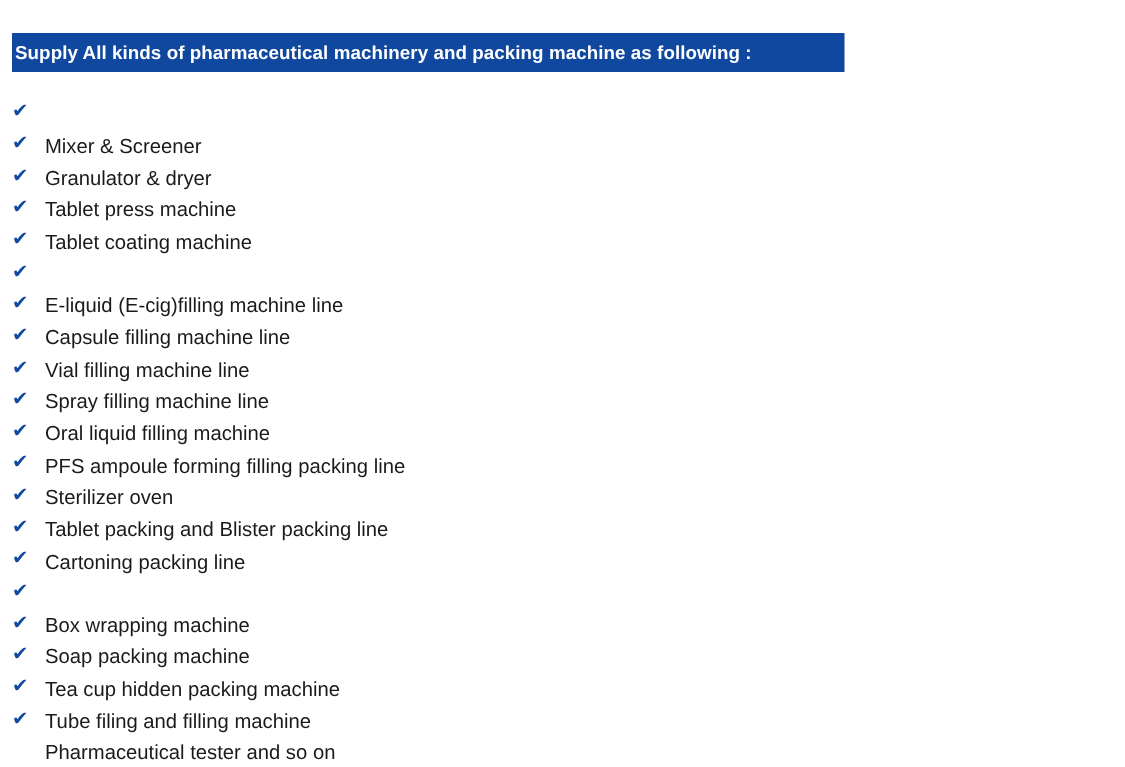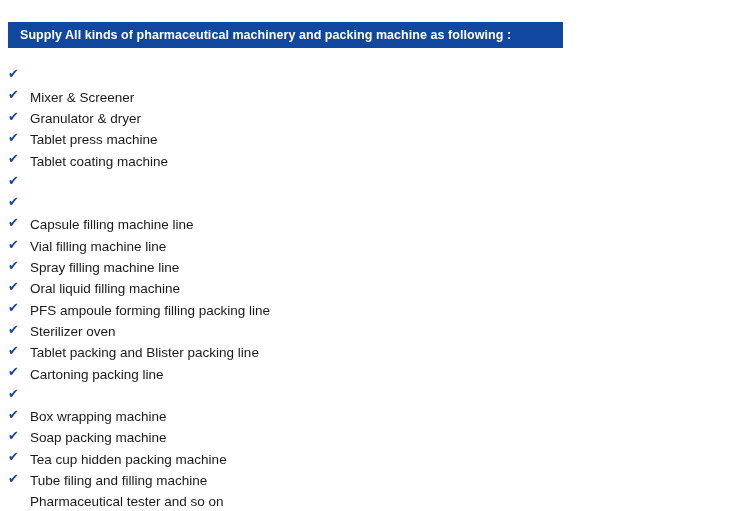--- a/index.html
+++ b/index.html
@@ -24,21 +24,21 @@
     position: absolute;
     left: 8px;
     top: 22px;
     width: 555px;
     height: 26px;
     background: #11489f;
     color: #ffffff;
     font-size: 12.5px;
     font-weight: bold;
     line-height: 26px;
-    padding-left: 12px;
+    padding-left: 2px;
     box-sizing: border-box;
     letter-spacing: 0.05px;
     white-space: nowrap;
     overflow: hidden;
   }
   .list {
     position: absolute;
     left: 8px;
     top: 64px;
     width: 600px;
@@ -91,20 +91,21 @@
       </li>
       <li class="list-item">
         <span class="check-icon" style="color: rgb(17, 72, 159);">✔</span>
         <span class="item-label">Tablet coating machine</span>
       </li>
       <li class="list-item">
         <span class="check-icon" style="color: rgb(17, 72, 159);">✔</span>
       </li>
       <li class="list-item">
         <span class="check-icon" style="color: rgb(17, 72, 159);">✔</span>
+        <span class="item-label">E-liquid (E-cig)filling machine line</span>
       </li>
       <li class="list-item">
         <span class="check-icon" style="color: rgb(17, 72, 159);">✔</span>
         <span class="item-label">Capsule filling machine line</span>
       </li>
       <li class="list-item">
         <span class="check-icon" style="color: rgb(17, 72, 159);">✔</span>
         <span class="item-label">Vial filling machine line</span>
       </li>
       <li class="list-item">

